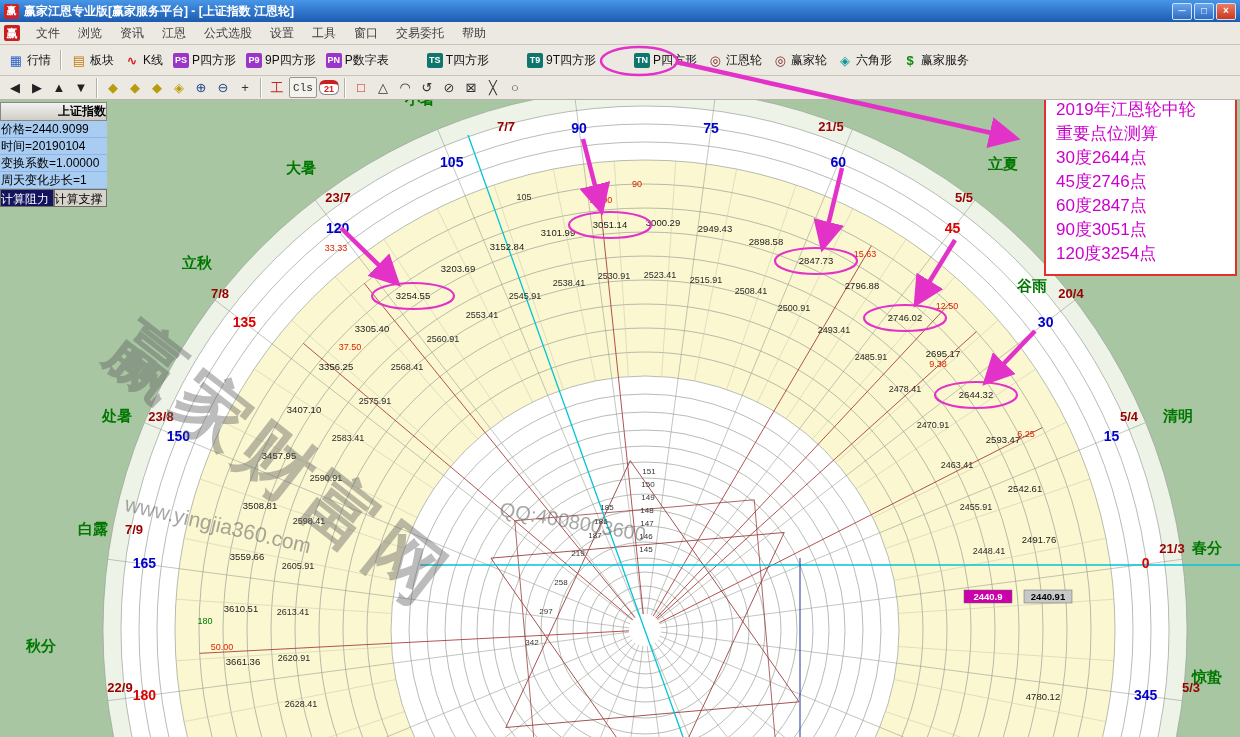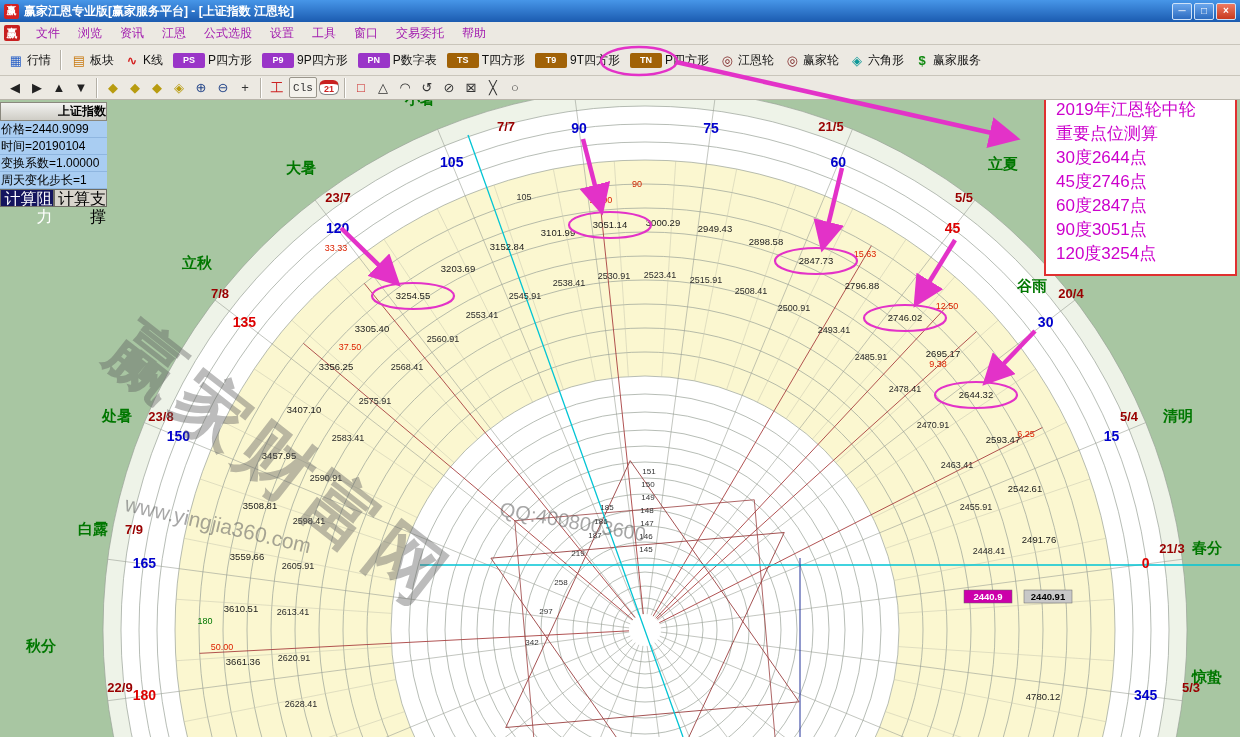--- a/index.html
+++ b/index.html
@@ -12,28 +12,28 @@
   .app-icon{width:15px;height:15px;background:#d42222;color:#fff;font-size:10px;font-weight:bold;
     display:flex;align-items:center;justify-content:center;margin-right:5px;border-radius:2px;flex:none;}
   .win-controls{margin-left:auto;display:flex;gap:2px;}
   .win-btn{width:18px;height:15px;border:1px solid #cfe2f8;border-radius:2px;color:#fff;font-size:10px;
     line-height:13px;text-align:center;background:linear-gradient(#6aa6ec,#2d6cc0);cursor:default;}
   .win-btn.close{background:linear-gradient(#ee7a62,#c83a1e);}
   .menubar{position:absolute;left:0;top:22px;width:1240px;height:23px;background:#ece9e2;
     border-bottom:1px solid #c9c5bb;display:flex;align-items:center;font-size:12px;z-index:30;box-sizing:border-box;}
   .menu-logo{width:16px;height:16px;background:#c82020;color:#fff;font-size:11px;font-weight:bold;
     display:flex;align-items:center;justify-content:center;margin:0 7px 0 4px;border-radius:2px;}
-  .menu-item{padding:3px 9px;color:#a21caf;cursor:default;}
+  .menu-item{padding:3px 9px;color:#404040;cursor:default;}
   .toolbar1{position:absolute;left:0;top:45px;width:1240px;height:31px;background:#ece9e2;
     border-bottom:1px solid #c9c5bb;display:flex;align-items:center;padding:0 3px;font-size:12px;z-index:30;box-sizing:border-box;}
   .tb1-btn{display:flex;align-items:center;gap:3px;padding:3px 5px;color:#111;cursor:default;white-space:nowrap;}
-  .badge{width:32px;height:15px;font-size:9px;font-weight:bold;color:#fff;display:flex;align-items:center;
+  .badge{width:16px;height:15px;font-size:9px;font-weight:bold;color:#fff;display:flex;align-items:center;
     justify-content:center;border-radius:2px;flex:none;}
   .badge.purple{background:#9a35c8;}
-  .badge.teal{background:#a16207;}
+  .badge.teal{background:#0f766e;margin-left:28px;}
   .gicon{width:16px;height:16px;display:flex;align-items:center;justify-content:center;font-size:13px;flex:none;}
   .gicon.grid{color:#2b62c8;}
   .gicon.blocks{color:#c87a12;}
   .gicon.kline{color:#d42020;font-weight:bold;}
   .gicon.wheel{color:#7a1f1f;}
   .gicon.hex{color:#0e9898;}
   .gicon.dollar{color:#118a11;font-weight:bold;}
   .tbsep{width:1px;height:20px;background:#b4b0a6;border-right:1px solid #fff;margin:0 4px;}
   .toolbar2{position:absolute;left:0;top:76px;width:1240px;height:24px;background:#ece9e2;
     border-bottom:1px solid #b9b5ab;display:flex;align-items:center;padding:0 4px;z-index:30;box-sizing:border-box;}
@@ -51,21 +51,21 @@
   .wm-url{position:absolute;left:128px;top:492px;font-size:21px;color:rgba(95,95,95,0.55);
     transform:rotate(13deg);transform-origin:left top;z-index:6;white-space:nowrap;}
   .wm-qq{position:absolute;left:502px;top:498px;font-size:20px;color:rgba(95,95,95,0.55);
     transform:rotate(10deg);transform-origin:left top;z-index:6;white-space:nowrap;}
   .left-panel{position:absolute;left:0;top:102px;width:107px;z-index:20;font-size:12px;}
   .lp-title{height:17px;line-height:17px;text-align:right;background:linear-gradient(#f2f2f0,#cfcdc6);
     border:1px solid #8a887e;color:#000;font-weight:bold;}
   .lp-row{height:16px;line-height:16px;background:#a9cdf2;color:#000;padding-left:1px;
     border-bottom:1px solid #8fb6e0;white-space:nowrap;overflow:hidden;}
   .lp-btns{display:flex;}
-  .lp-btn{flex:1;height:18px;line-height:18px;text-align:right;font-size:16px;cursor:default;
+  .lp-btn{flex:1;height:18px;line-height:18px;text-align:left;font-size:12px;cursor:default;
     border:1px solid #6e6c64;box-sizing:border-box;}
   .lp-btn.dark{background:#14145e;color:#fff;}
   .lp-btn.light{background:#d8d4cc;color:#000;}
   .info-box{position:absolute;left:1044px;top:88px;width:193px;z-index:20;background:#ffffff;
     border:2px solid #e03030;box-sizing:border-box;padding:8px 10px;}
   .info-line{font-size:17px;line-height:24px;color:#cc00cc;white-space:nowrap;}
   #overlay{position:absolute;left:0;top:0;width:1240px;height:737px;z-index:50;pointer-events:none;}
 </style>
 </head>
 <body>

